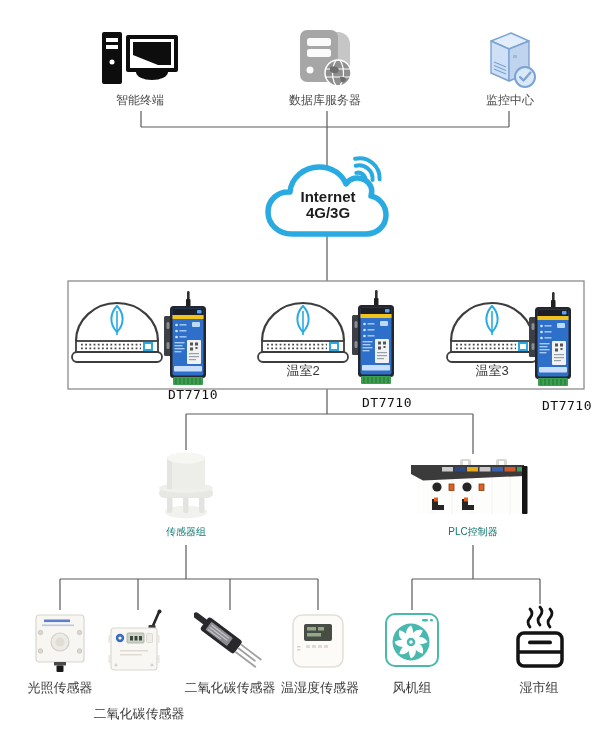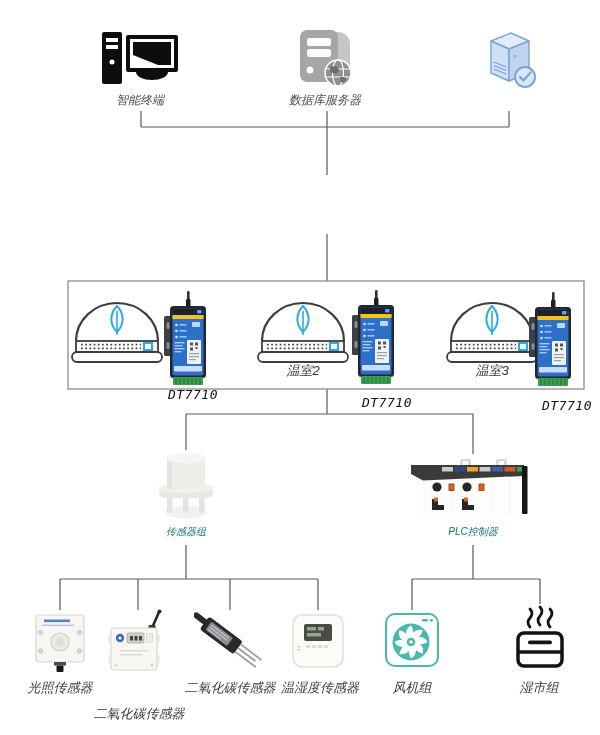--- a/index.html
+++ b/index.html
@@ -1,17 +1,17 @@
 <!DOCTYPE html>
 <html><head>
 <meta charset="utf-8">
 <style>
   html,body{margin:0;padding:0;background:#fff;}
   .canvas{position:relative;width:600px;height:735px;background:#fff;overflow:hidden;
-          font-family:"Liberation Sans","DejaVu Sans",sans-serif;font-style:italic;}
+          font-family:"Liberation Sans","DejaVu Sans",sans-serif;}
   .abs{position:absolute;}
   svg{display:block;}
   .lbl{position:absolute;text-align:center;color:#3d3d3d;white-space:nowrap;}
   .lbl-top{font-size:12px;color:#4a4a4a;}
   .lbl-gh{font-size:13px;color:#333;}
   .lbl-dtu{font-family:"DejaVu Sans Mono","Liberation Mono",monospace;font-size:13px;color:#111;letter-spacing:.5px;}
   .lbl-mid{font-size:10px;color:#0f766e;}
   .lbl-bot{font-size:13px;color:#3a3a3a;}
   .cloud-text{position:absolute;left:2px;width:136px;top:35px;text-align:center;
               font-weight:bold;font-size:15px;color:#1c1c1c;line-height:16px;}
@@ -64,21 +64,38 @@
     <svg width="62" height="64" viewBox="0 0 62 64">
       <polygon points="13,13 33,5 51,13 31,21" fill="#e2edfb" stroke="#7ba3d4" stroke-width="1.4" stroke-linejoin="round"></polygon>
       <polygon points="13,13 31,21 31,53 13,45" fill="#cfdff5" stroke="#7ba3d4" stroke-width="1.4" stroke-linejoin="round"></polygon>
       <polygon points="31,21 51,13 51,45 31,53" fill="#c0d4ee" stroke="#7ba3d4" stroke-width="1.4" stroke-linejoin="round"></polygon>
       <path d="M16,34 l12,5 M16,37.5 l12,5 M16,41 l12,5" stroke="#7ba3d4" stroke-width="1.3"></path>
       <rect x="35" y="27" width="4" height="3" fill="#9dbbe2"></rect>
       <circle cx="47" cy="49" r="10" fill="#dbe8f9" stroke="#7ba3d4" stroke-width="2"></circle>
       <path d="M42,49 l3.5,3.5 l7,-8" stroke="#7ba3d4" stroke-width="2.2" fill="none" stroke-linecap="round" stroke-linejoin="round"></path>
     </svg>
   </div>
-
+  <div class="lbl lbl-top" style="left:450px;top:92px;width:120px">监控中心</div>
+
+  <div class="abs" style="left:258px;top:154px;width:140px;height:94px">
+    <svg width="140" height="94" viewBox="0 0 140 94">
+      <path d="M34,80 C20,80 10,70 10,58 C10,46 20,37 32,38 C33,24 46,13 61,13
+               C74,13 84,20 88,30 C92,24 100,22 107,26 C113,30 115,36 113,42
+               C122,44 128,52 128,61 C128,72 119,80 108,80 Z" fill="#fff" stroke="#29ABE2" stroke-width="5.5" stroke-linejoin="round"></path>
+      <g transform="translate(101,25) rotate(40)">
+        <path d="M-6,-3 A 7.5,7.5 0 0 1 6,-3" fill="none" stroke="#29ABE2" stroke-width="4" stroke-linecap="round"></path>
+        <path d="M-11,-8 A 13.5,13.5 0 0 1 11,-8" fill="none" stroke="#29ABE2" stroke-width="4" stroke-linecap="round"></path>
+        <path d="M-16,-13 A 20,20 0 0 1 16,-13" fill="none" stroke="#29ABE2" stroke-width="4" stroke-linecap="round"></path>
+      </g>
+    </svg>
+    <div class="cloud-text">
+      <div>Internet</div>
+      <div>4G/3G</div>
+    </div>
+  </div>
 
   <div class="abs" style="left:71px;top:299px">
     <svg width="92" height="64" viewBox="0 0 92 64">
       <path d="M5,42 A 41,38 0 0 1 87,42" fill="#fff" stroke="#3d3d3d" stroke-width="2.2"></path>
       <path d="M46,7 C53,14 54,25 46,33 C38,25 39,14 46,7 Z" fill="#fff" stroke="#29ABE2" stroke-width="2"></path>
       <path d="M46,12 V36" stroke="#29ABE2" stroke-width="1.6"></path>
       <rect x="5" y="42" width="82" height="11" fill="#fff" stroke="#3d3d3d" stroke-width="1.8"></rect>
       <line x1="10" y1="45.7" x2="70" y2="45.7" stroke="#4a4a4a" stroke-width="1.8" stroke-dasharray="1.8,2.4"></line>
       <line x1="10" y1="49.4" x2="70" y2="49.4" stroke="#4a4a4a" stroke-width="1.8" stroke-dasharray="1.8,2.4"></line>
       <rect x="73" y="44" width="8" height="7" fill="#fff" stroke="#29ABE2" stroke-width="2"></rect>

